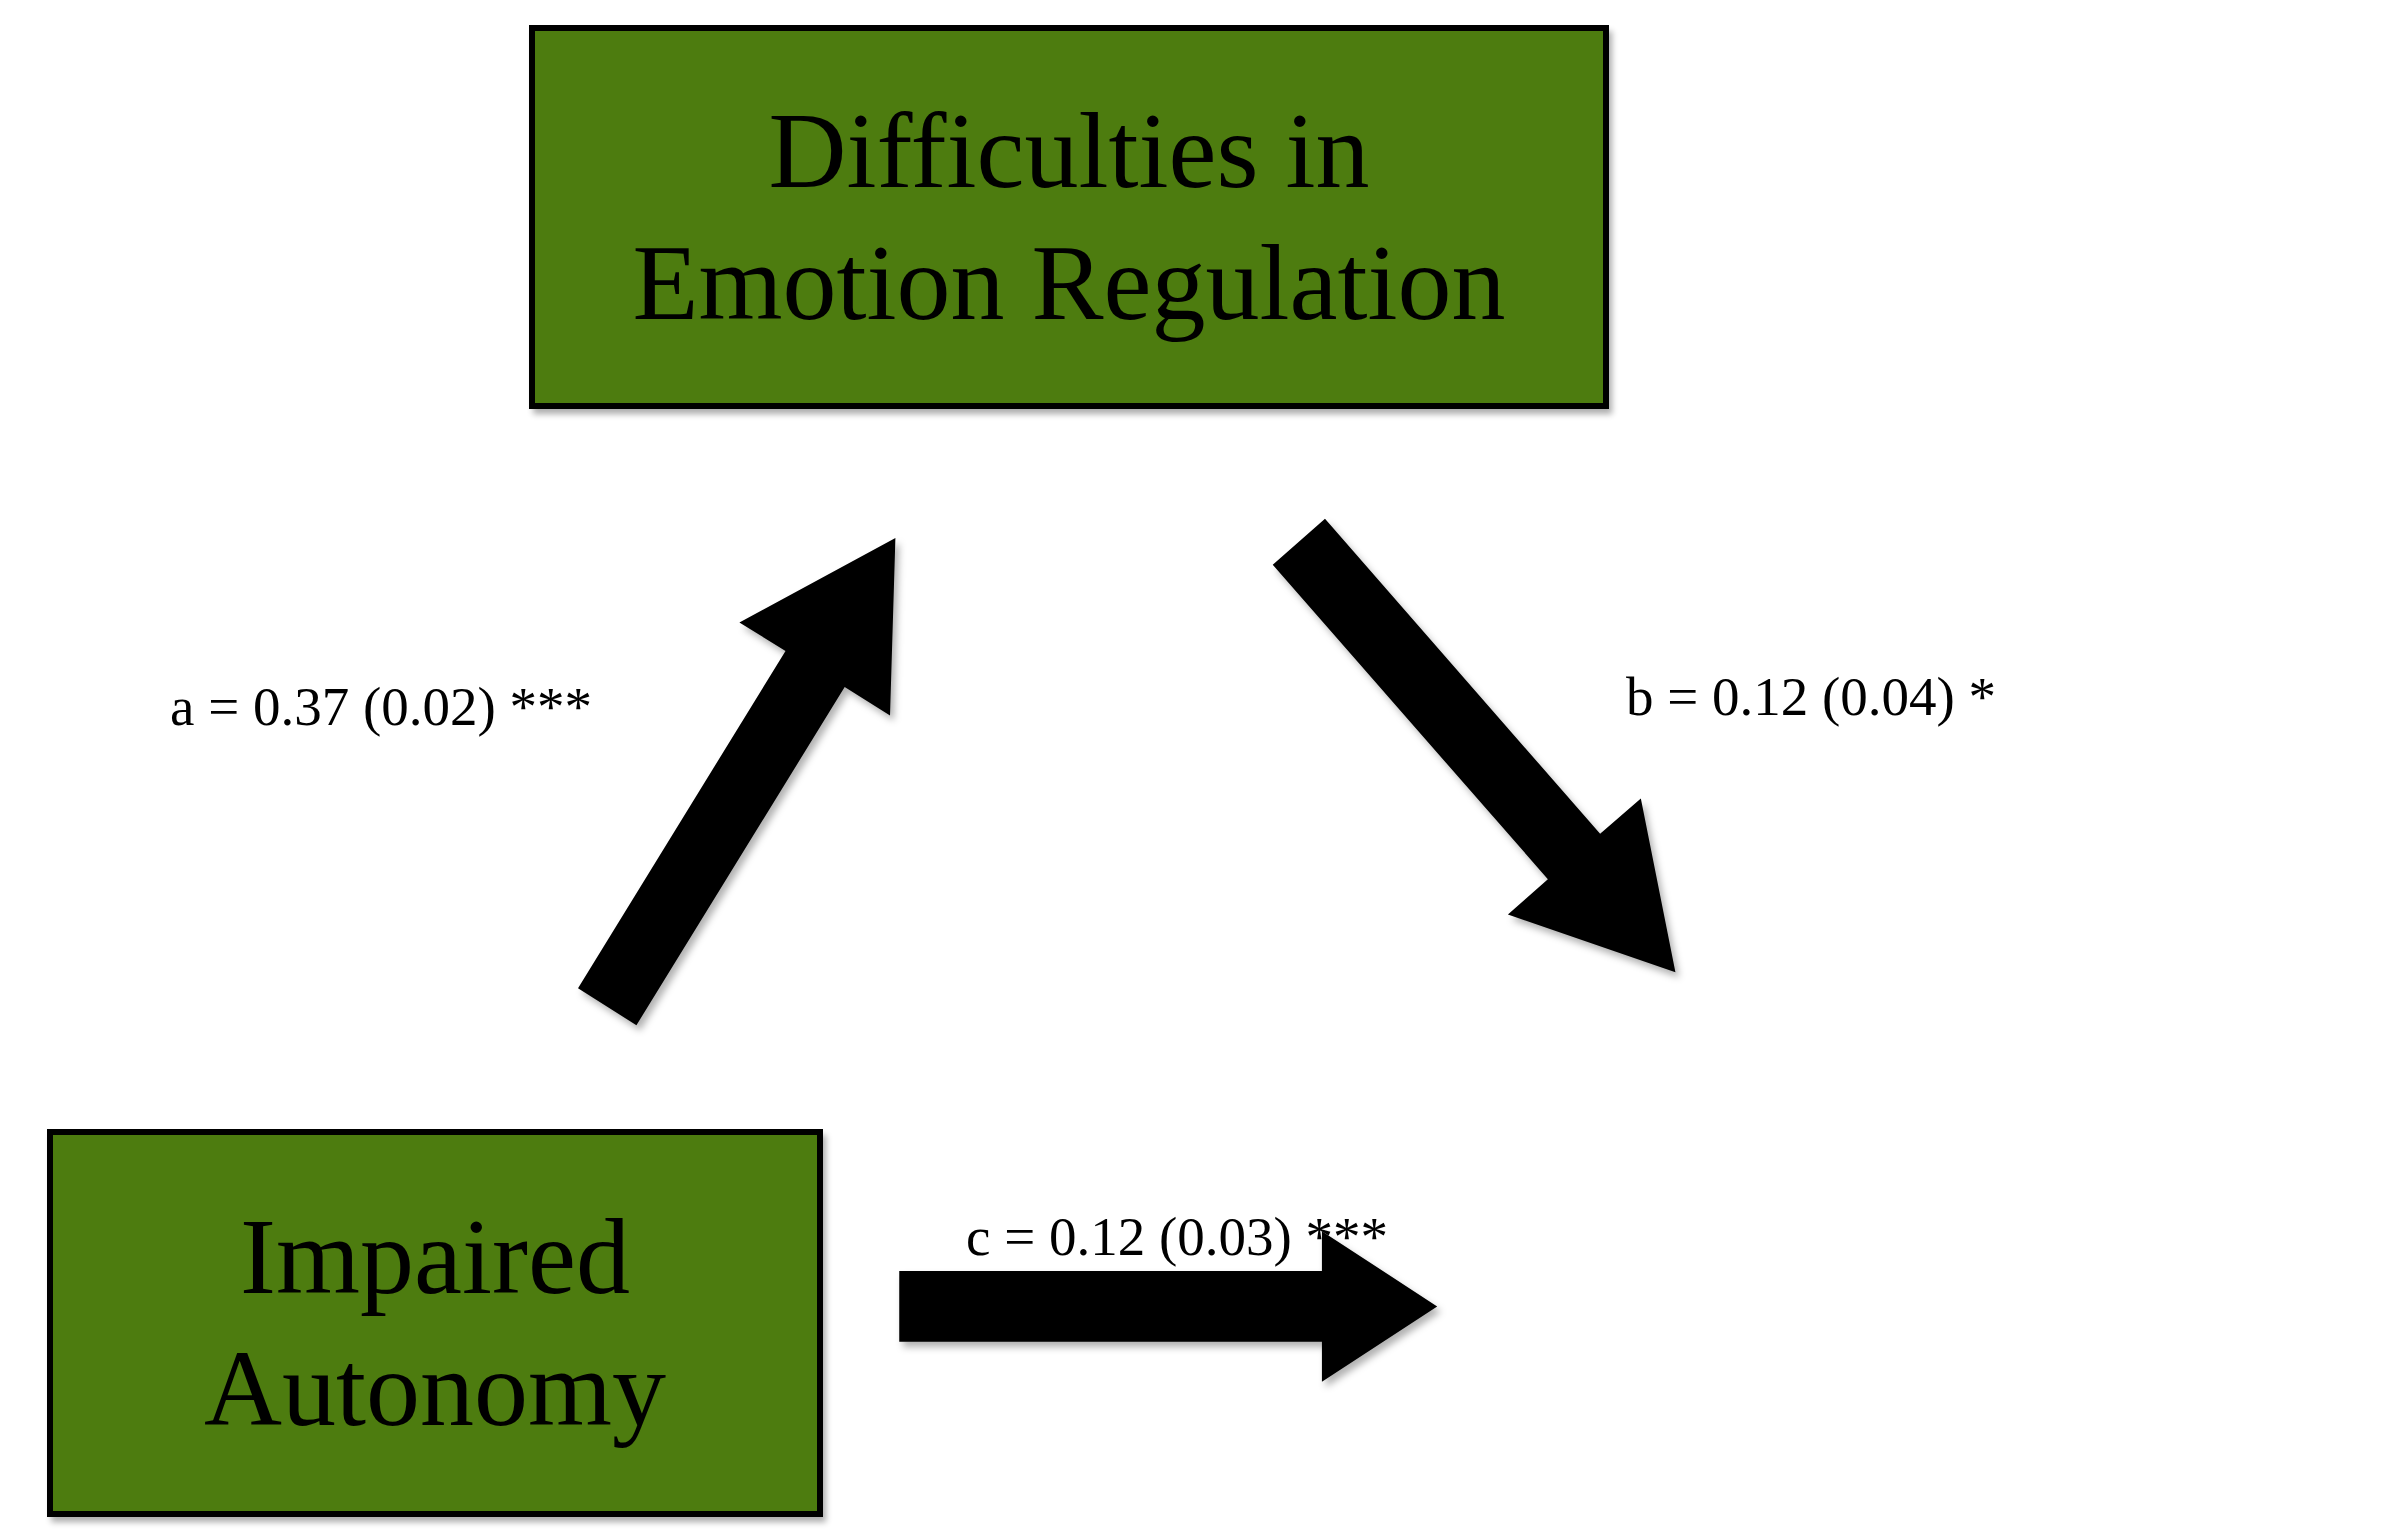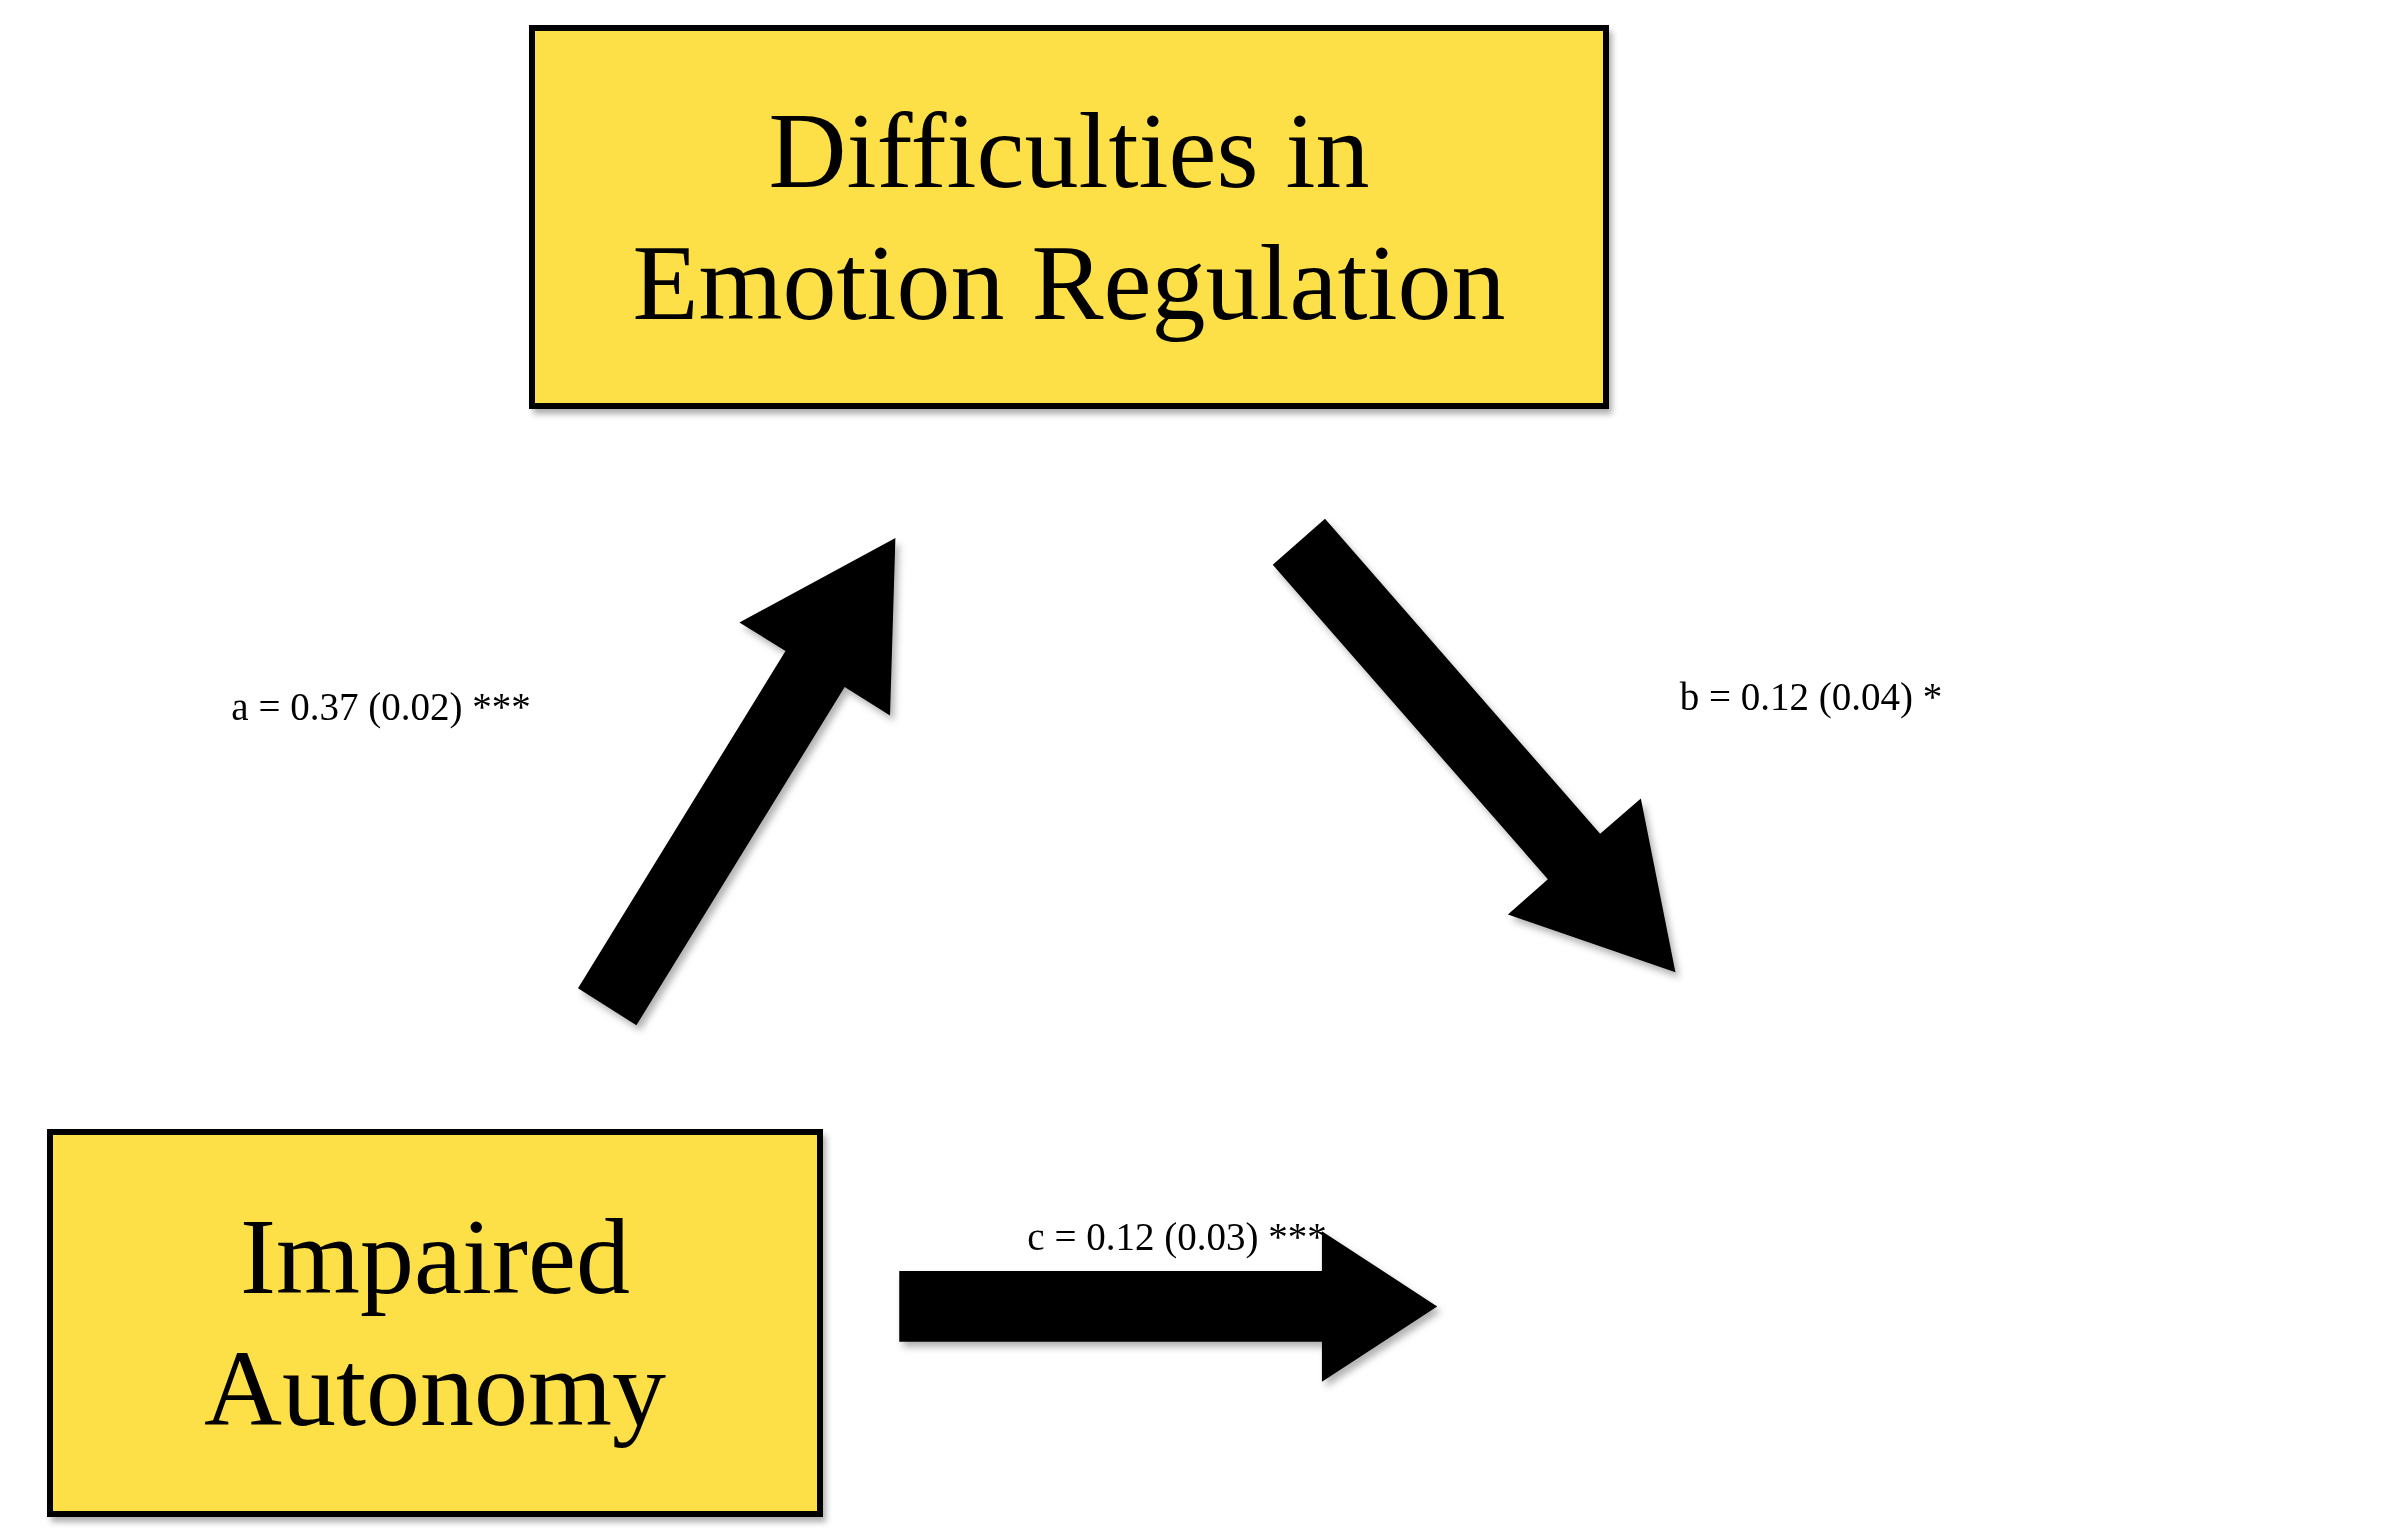--- a/index.html
+++ b/index.html
@@ -23,41 +23,41 @@
     width: 2401px;
     height: 1537px;
   }
   .arrows polygon {
     fill: #000000;
     filter: drop-shadow(5px 7px 5px rgba(0,0,0,0.30));
   }
   .node {
     position: absolute;
     box-sizing: border-box;
-    background: #fde047;
+    background: #4d7c0f;
     border: 6.1px solid #000000;
     box-shadow: 3.8px 6.1px 6.1px rgba(0,0,0,0.32);
     display: flex;
     align-items: center;
     justify-content: center;
     text-align: center;
   }
   .node-label {
     white-space: pre-line;
     font-size: 108px;
     line-height: 1.22;
     color: #000000;
   }
   .node-mediator { left: 529px;  top: 24.6px;   width: 1080px; height: 384px; }
   .node-predictor{ left: 47px;   top: 1129px; width: 776px; height: 388px; }
   .node-outcome  { left: 1469px; top: 1129px; width: 922px; height: 388px; }
   .path-label {
     position: absolute;
     transform: translate(-50%, -50%);
-    font-size: 39px;
+    font-size: 55px;
     white-space: nowrap;
     color: #000000;
   }
   .label-a  { left: 381px;  top: 706px;  }
   .label-b  { left: 1811px; top: 696px;  }
   .label-c  { left: 1177px; top: 1236px; }
   .label-cp { left: 1158px; top: 1433px; }
 </style>
 </head>
 <body>

